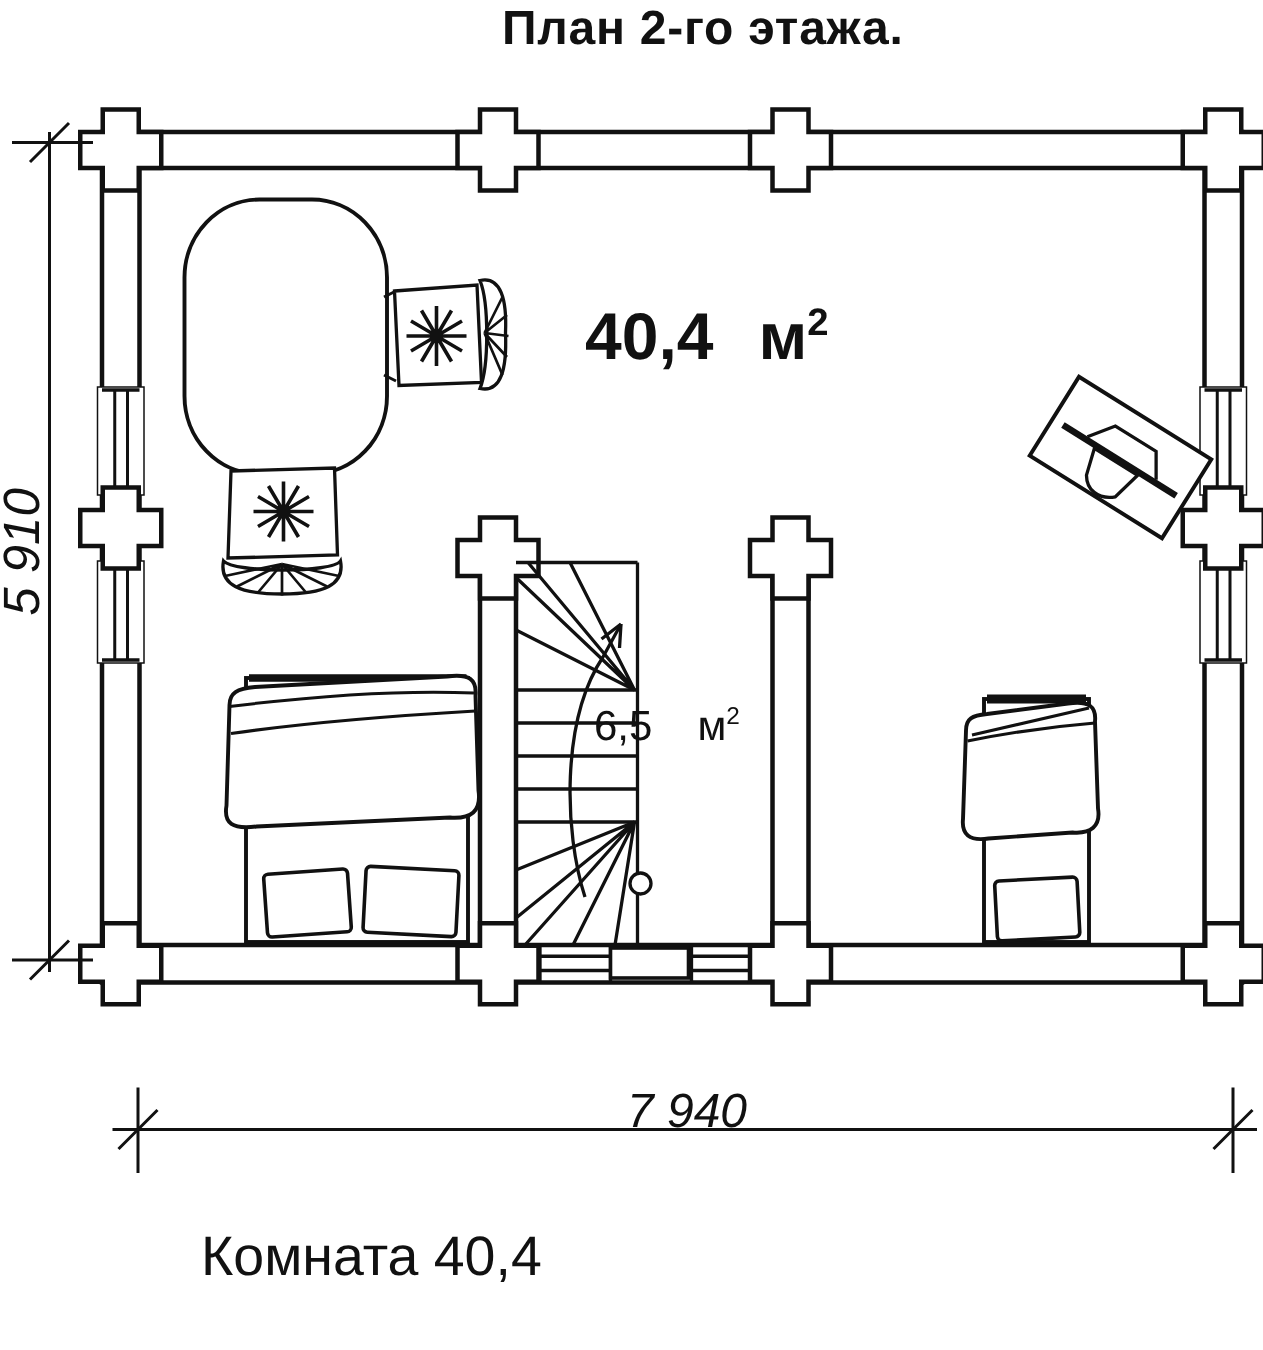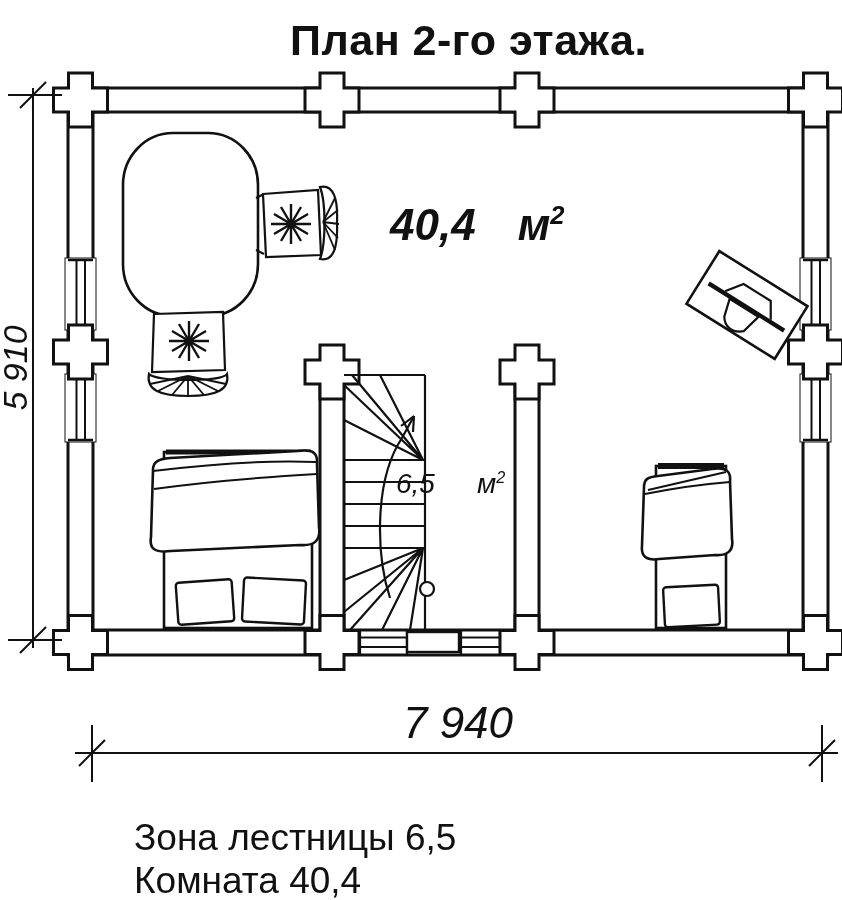--- a/index.html
+++ b/index.html
@@ -3,30 +3,30 @@
 <meta charset="utf-8">
 <style>
   html,body{margin:0;padding:0;background:#fff;}
   .stage{
     position:relative;width:842px;height:900px;background:#fff;
     font-family:"Liberation Sans",sans-serif;color:#111;overflow:hidden;
   }
   .abs{position:absolute;}
   .page-title{
     top:0;left:0;width:100%;box-sizing:border-box;padding-left:95px;
-    text-align:center;font-size:43px;font-weight:bold;letter-spacing:0.5px;white-space:nowrap;margin-top:16px;
+    text-align:center;font-size:32px;font-weight:bold;letter-spacing:0.5px;white-space:nowrap;
   }
-  .area-label{display:flex;align-items:flex-end;font-style:italic;white-space:nowrap;gap:12px;}
+  .area-label{display:flex;align-items:flex-end;white-space:nowrap;}
   .area-label .unit{margin-left:30px;}
   .area-label sup{font-size:0.58em;}
   .room-area{left:390px;top:200px;font-size:44px;font-weight:bold;}
   .stairs-area{left:396px;top:468px;font-size:28px;font-weight:normal;}
   .dim{font-style:italic;white-space:nowrap;text-align:center;}
   .dim-v{left:-92px;top:346px;width:220px;height:44px;font-size:34px;transform:rotate(-90deg);}
-  .dim-h{left:358px;top:698px;width:200px;font-size:44px;}
+  .dim-h{left:358px;top:722px;width:200px;font-size:32px;}
   .legend{left:134px;top:816px;font-size:37px;line-height:1.17;}
   svg .ln{stroke:#111;fill:none;}
   svg .cross{fill:#fff;stroke:#111;stroke-width:3;}
   svg .white{fill:#fff;stroke:#111;}
 </style>
 </head>
 <body>
 
 <div class="stage">
 
@@ -159,17 +159,16 @@
 
   <div class="abs area-label stairs-area">
     <span>6,5</span>
     <span class="unit"><span>м</span><sup>2</sup></span>
   </div>
 
   <div class="abs dim dim-v">5 910</div>
   <div class="abs dim dim-h">7 940</div>
 
   <div class="abs legend">
-    <div>Зона лестницы 6,5</div>
     <div>Комната 40,4</div>
   </div>
 
 </div>
 
 </body></html>

